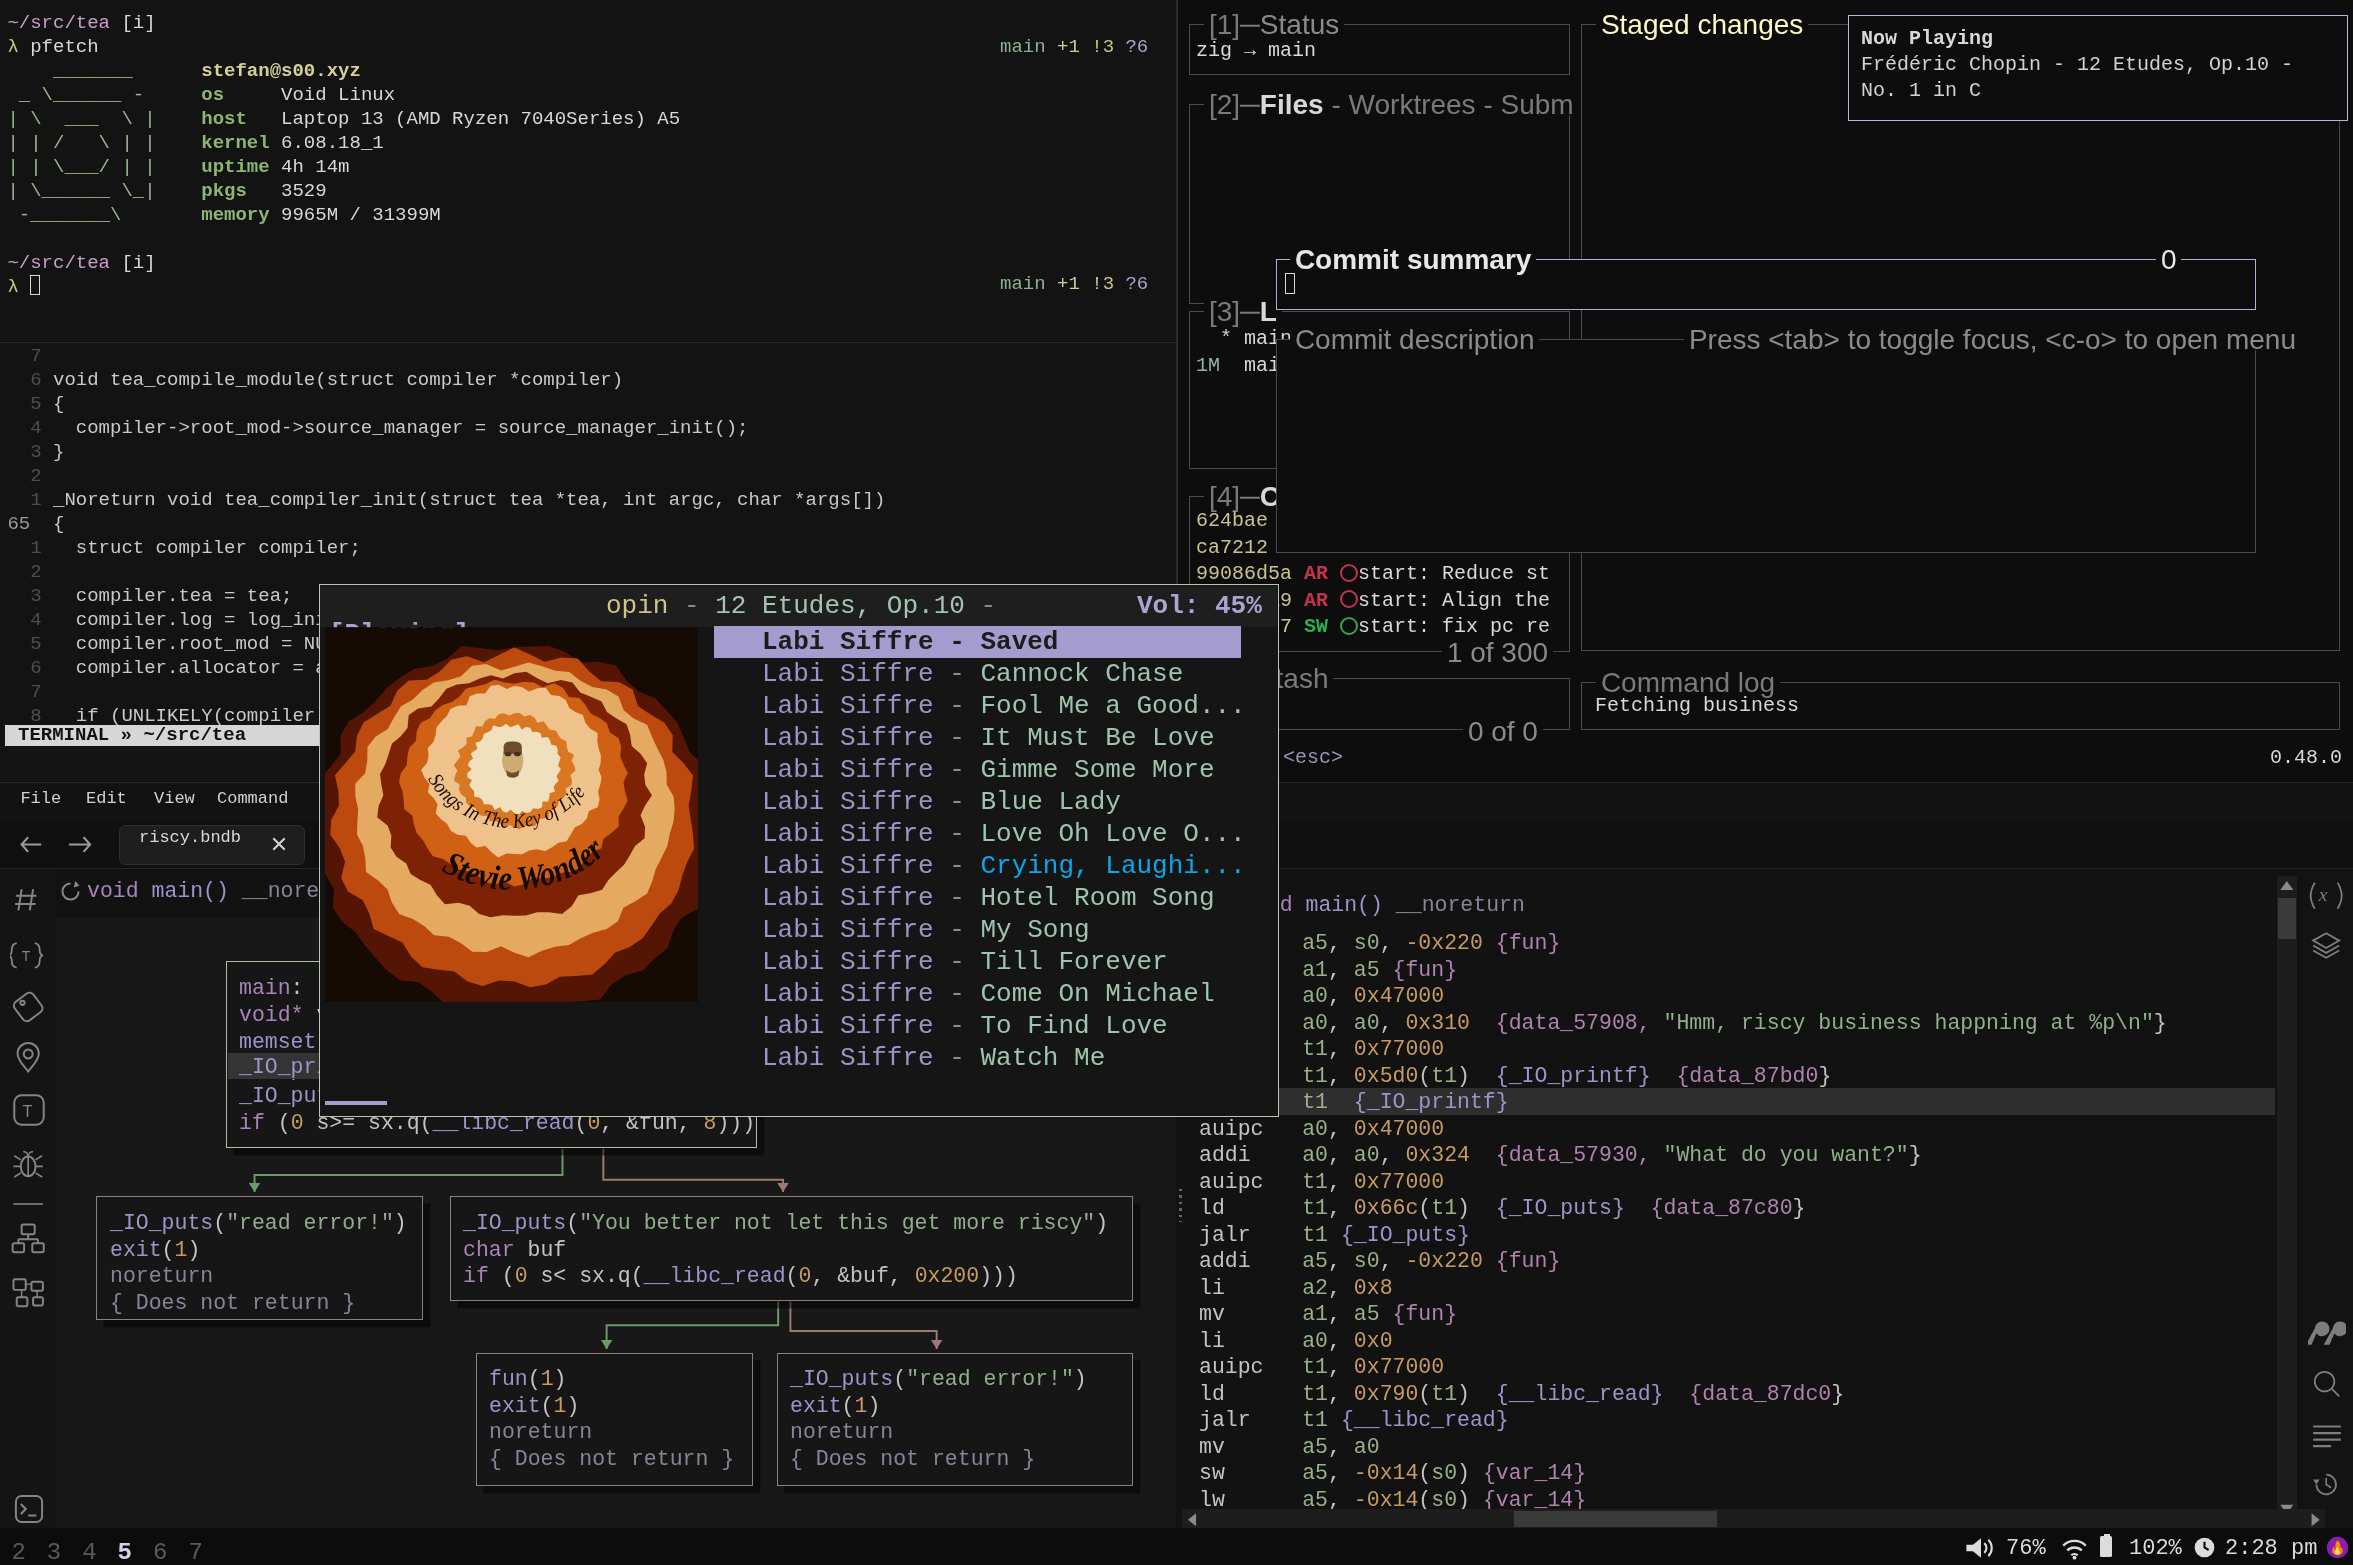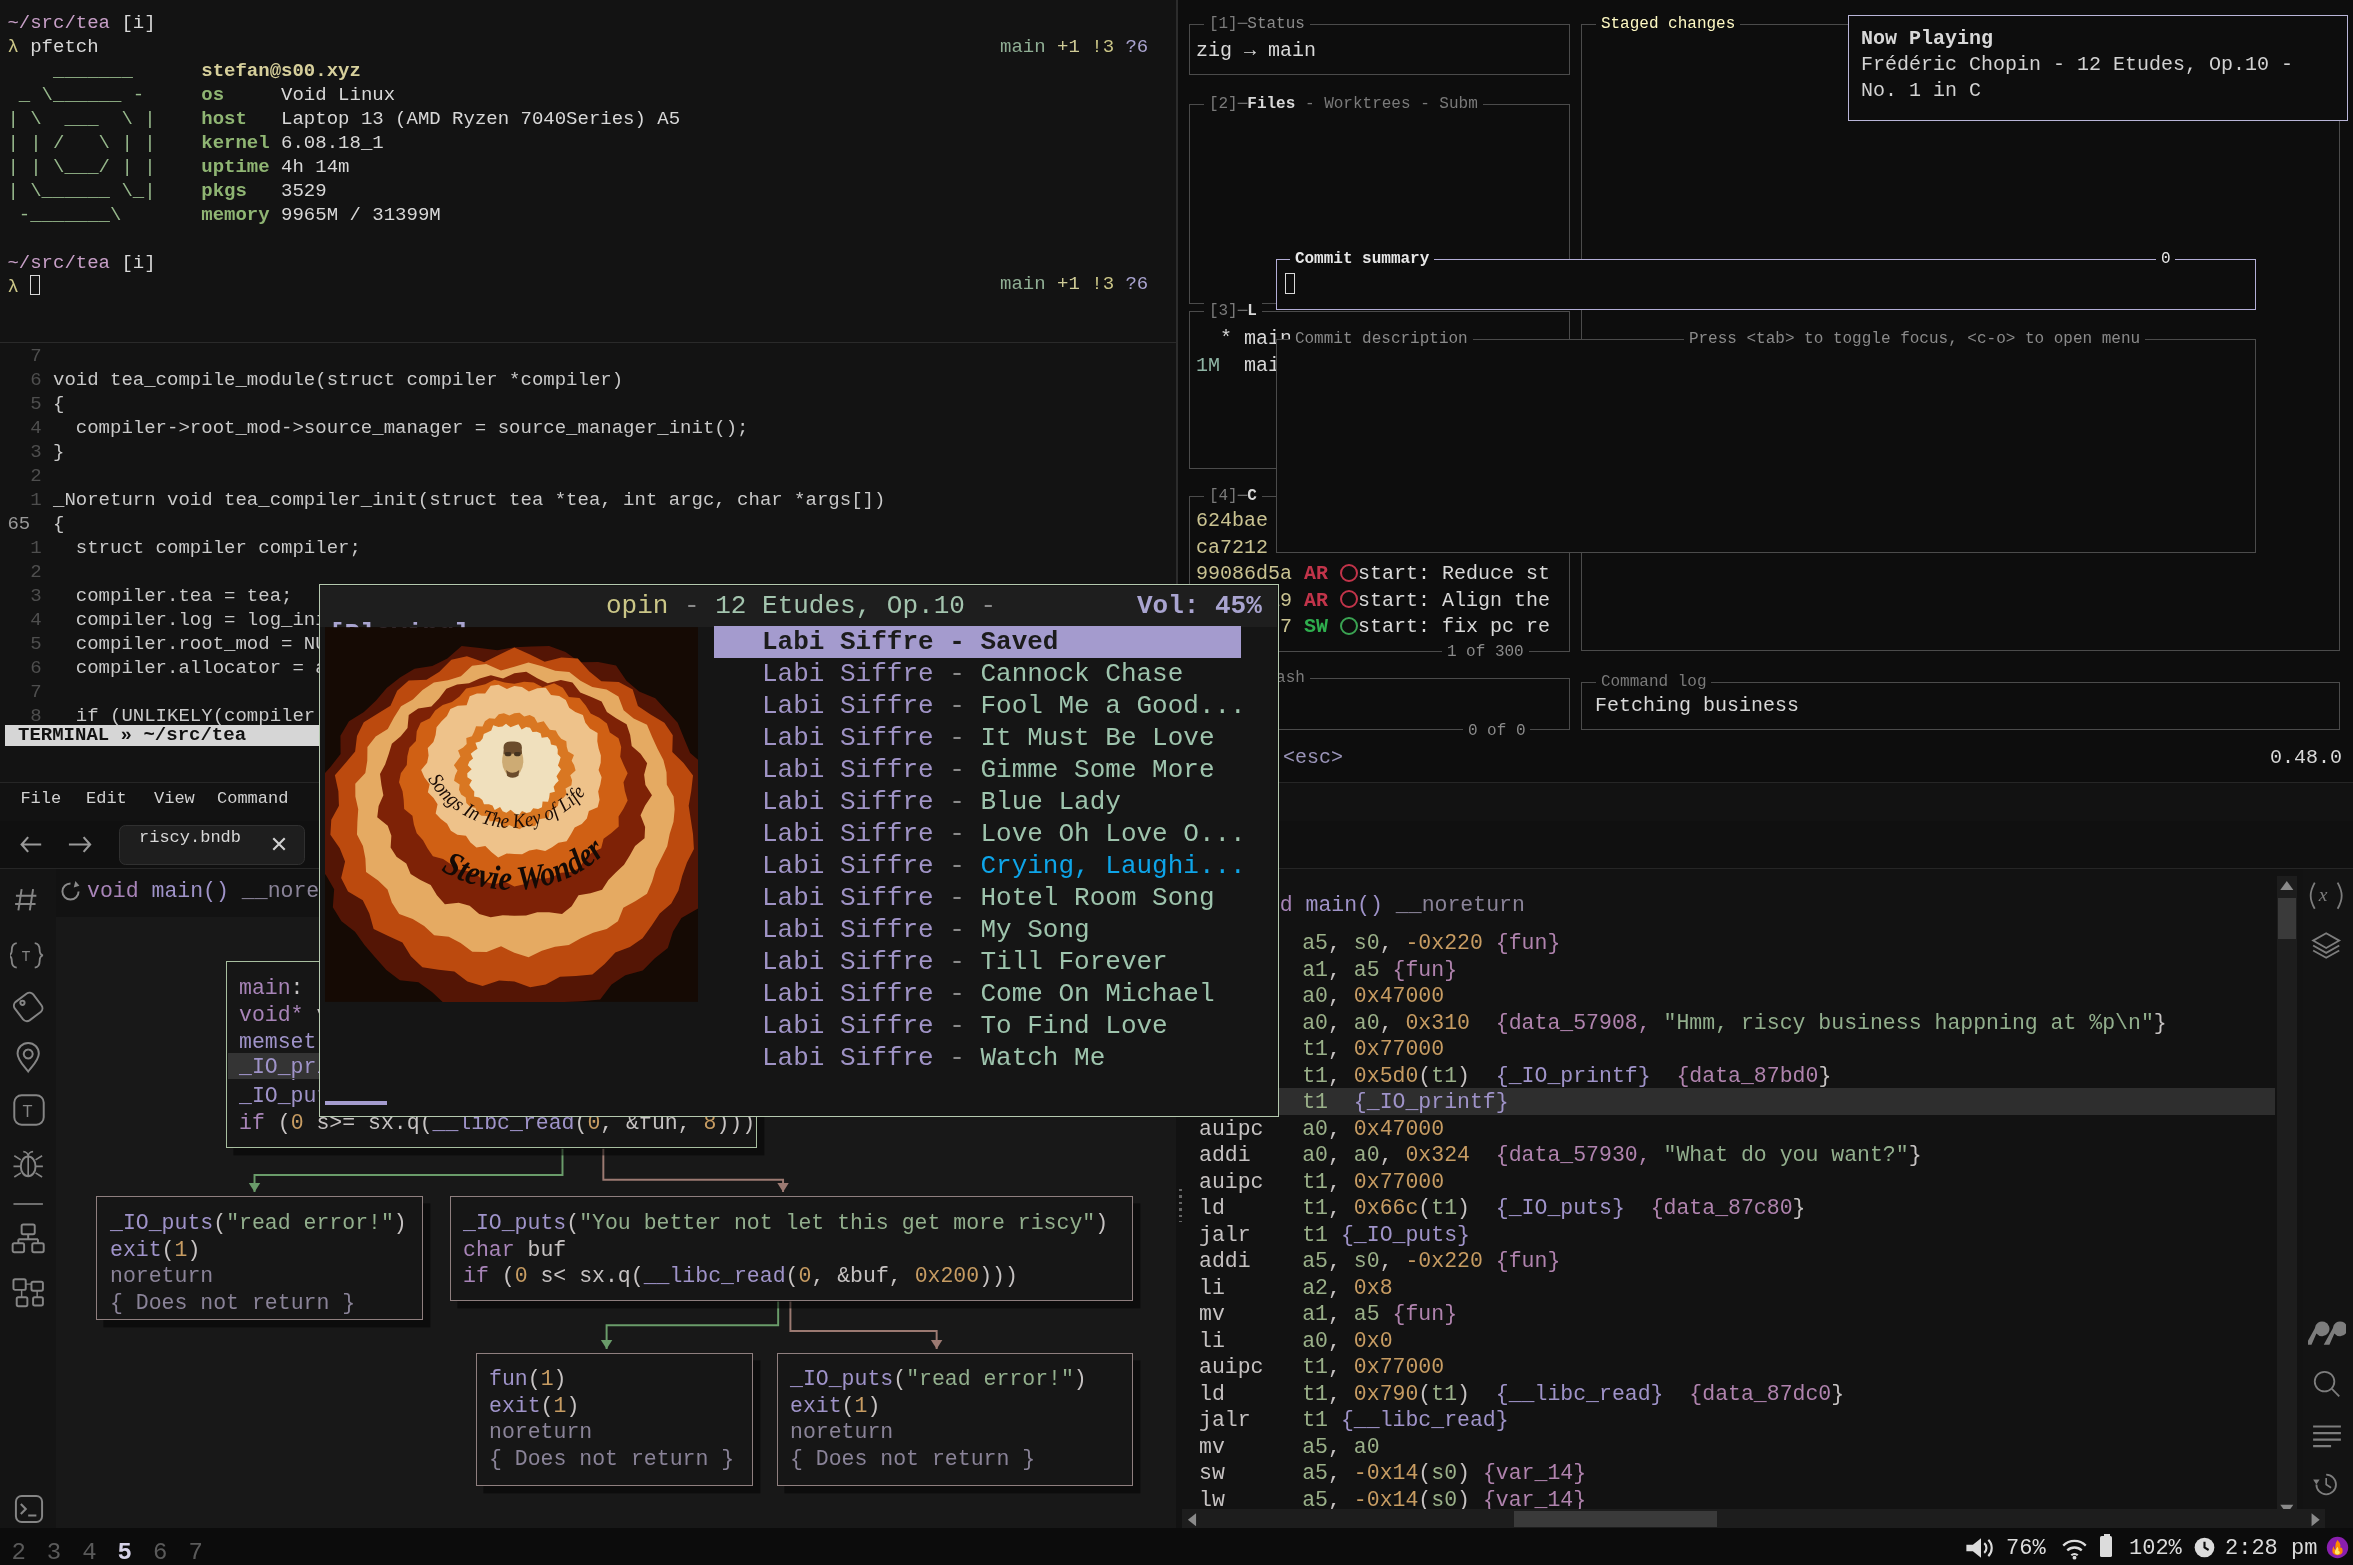--- a/index.html
+++ b/index.html
@@ -9,21 +9,21 @@
 .lg{font-size:20px;line-height:26.5px;color:#d2d2d2}
 .bn{font-size:21.5px;line-height:26.5px;color:#c6c2c2}
 .pl{font-size:26px;line-height:32px}
 .mag{color:#c79fc7}.yel{color:#cbc687}.grn{color:#97b98c}.bgrn{color:#8fb573;font-weight:bold}
 .byel{color:#d6cf9b;font-weight:bold}.wht{color:#d8d8d8}
 .gmain{color:#8fae94}.gadd{color:#cfcb96}.gq{color:#a9a3cf}
 .gut{color:#4e4e4e}.cur{color:#9a9a9a}
 .lav{color:#9f93c9}.pur{color:#b083ae}.num{color:#c79c62}.reg{color:#9ab089}.str{color:#92af8d}
 .mau{color:#a884b8}.gry{color:#8a8398}
 .gb{position:absolute;border:1.6px solid #4b4b4b}
-.gt{position:absolute;font-family:Liberation Mono, monospace;font-size:16px;color:#8a8a8a;background:#0d0d0d;padding:0 4.9px;line-height:19.6px}
+.gt{position:absolute;font-family:Liberation Sans, sans-serif;font-size:28px;color:#8a8a8a;background:#0d0d0d;padding:0 4.9px;line-height:19.6px}
 .ic{stroke:#858585;fill:none;stroke-width:2.4}
 </style></head><body>
 <div class="abs" style="left:0;top:0;width:1176px;height:783px;background:#131313"></div>
 <div class="abs" style="left:1176px;top:0;width:1.6px;height:783px;background:#2c2c2c"></div>
 <pre class="lt abs" style="left:7.4px;top:11.4px"><i class="mag">~/src/tea</i> <i class="wht">[i]</i>
 <i class="yel">λ</i> <i class="wht">pfetch</i>
 <i class="grn">    _______      </i><i class="byel">stefan@s00.xyz</i>
 <i class="grn"> _ \______ -     </i><i class="bgrn">os     </i><i class="wht">Void Linux</i>
 <i class="grn">| \  ___  \ |    </i><i class="bgrn">host   </i><i class="wht">Laptop 13 (AMD Ryzen 7040Series) A5</i>
 <i class="grn">| | /   \ | |    </i><i class="bgrn">kernel </i><i class="wht">6.08.18_1</i>

